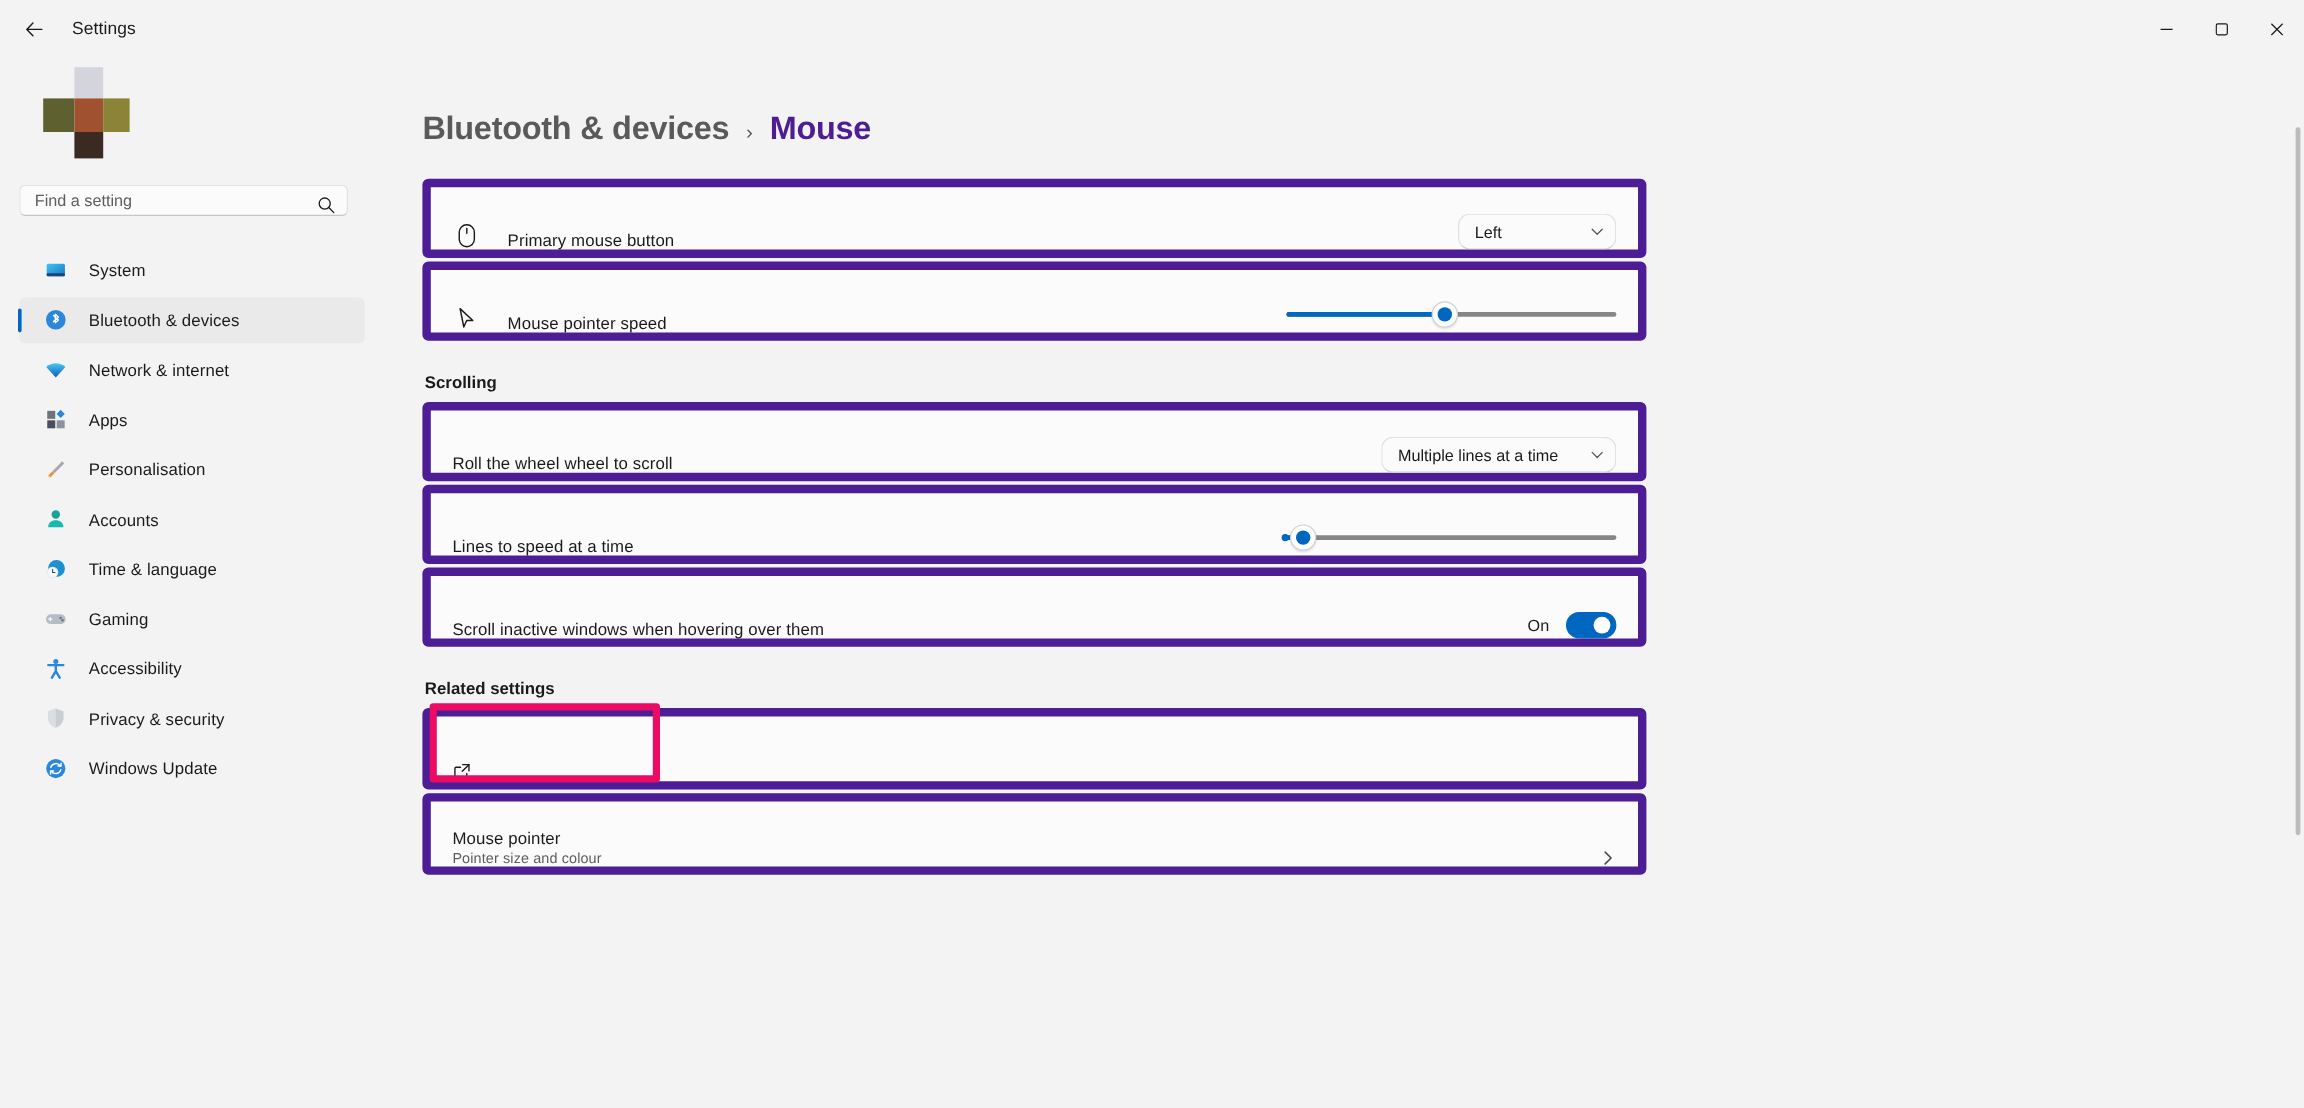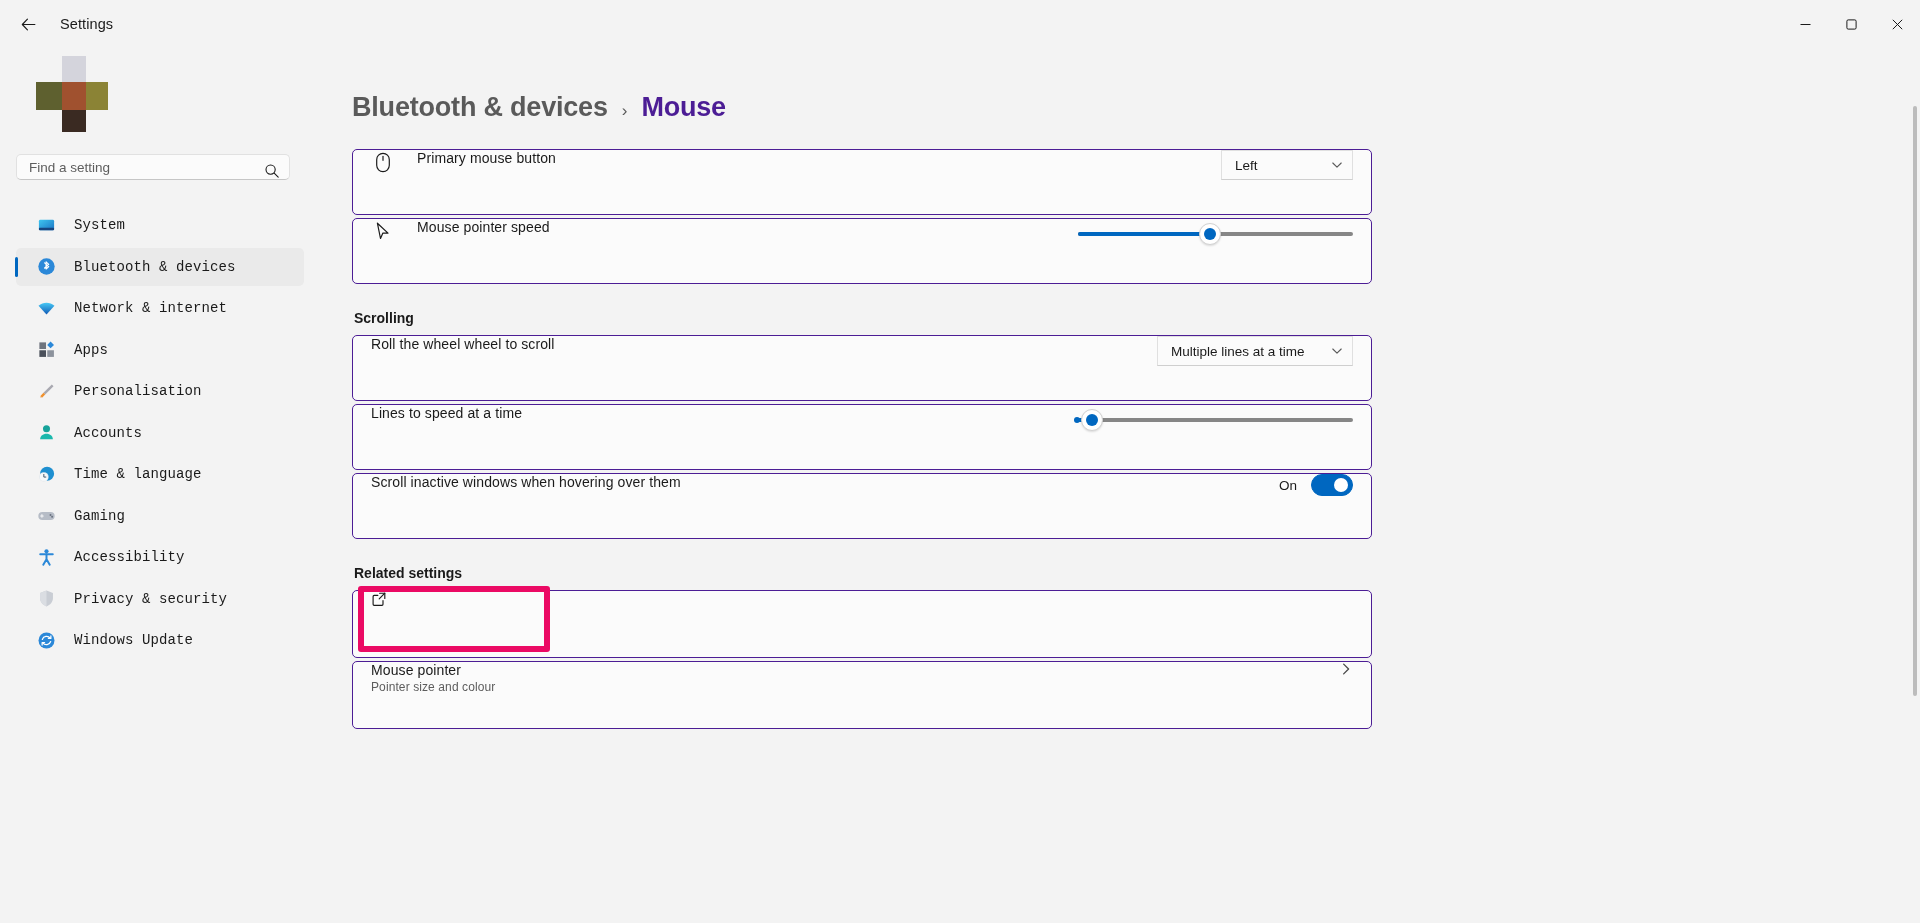--- a/index.html
+++ b/index.html
@@ -96,21 +96,21 @@
     width: 3px; height: 20px;
     border-radius: 2px;
     background: #0067C0;
   }
   .nav-icon {
     width: 20px; height: 20px;
     margin-right: 18px;
     display: flex; align-items: center; justify-content: center;
     flex: 0 0 20px;
   }
-  .nav-label { font-size: 14px; color: #1A1A1A; letter-spacing: .1px; font-family: Liberation Mono, monospace; }
+  .nav-label { font-size: 14px; color: #1A1A1A; letter-spacing: .1px; }
 
   
   .main {
     flex: 1;
     padding: 0 0 0 12px;
     overflow: hidden;
     position: relative;
   }
   .breadcrumb {
     display: flex; align-items: baseline;
@@ -122,23 +122,23 @@
   }
   .crumb-sep { font-size: 17px; color: #5A5A5A; margin: 0 14px; }
   .crumb-current {
     font-size: 27px; color: #4c1d95; font-weight: 700; letter-spacing: -.2px;
   }
 
   .content { margin-left: 20px; width: 1020px; margin-top: 26px; }
 
   .card {
     background: #FBFBFB;
-    border: 1px solid #4c1d95;
+    border: 7px solid #4c1d95;
     border-radius: 5px;
-    display: flex; align-items: flex-start;
+    display: flex; align-items: flex-end;
     padding: 0 18px 0 18px;
     min-height: 66px;
     margin-bottom: 3px;
     position: relative;
   }
   .card.tall { min-height: 68px; }
   .card-icon {
     width: 24px; height: 24px; flex: 0 0 24px;
     margin-right: 22px;
     display: flex; align-items: center; justify-content: center;
@@ -153,21 +153,21 @@
     font-size: 14px; font-weight: 600; color: #1A1A1A;
     margin: 26px 0 9px 2px;
   }
 
   
   .dropdown {
     height: 30px;
     background: #FBFBFB;
     border: 1px solid #E0E0E0;
     border-bottom-color: #CFCFCF;
-    border-radius: 0;
+    border-radius: 10px;
     display: flex; align-items: center;
     padding: 0 9px 0 13px;
     cursor: pointer;
     font-size: 13.5px; color: #1A1A1A;
     min-width: 135px;
     justify-content: space-between;
     gap: 16px;
   }
   .chev { width: 12px; height: 12px; color: #5A5A5A; flex: 0 0 12px; }
 

